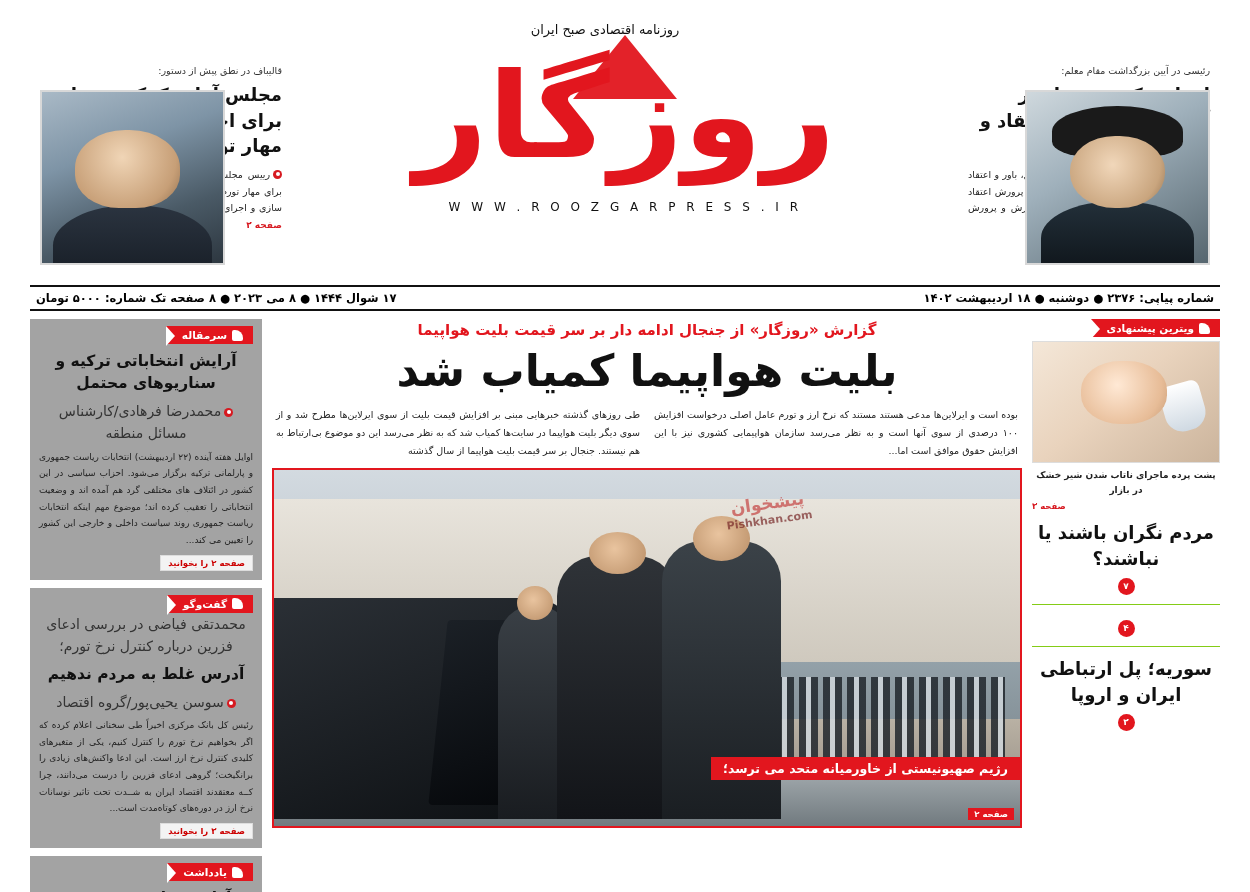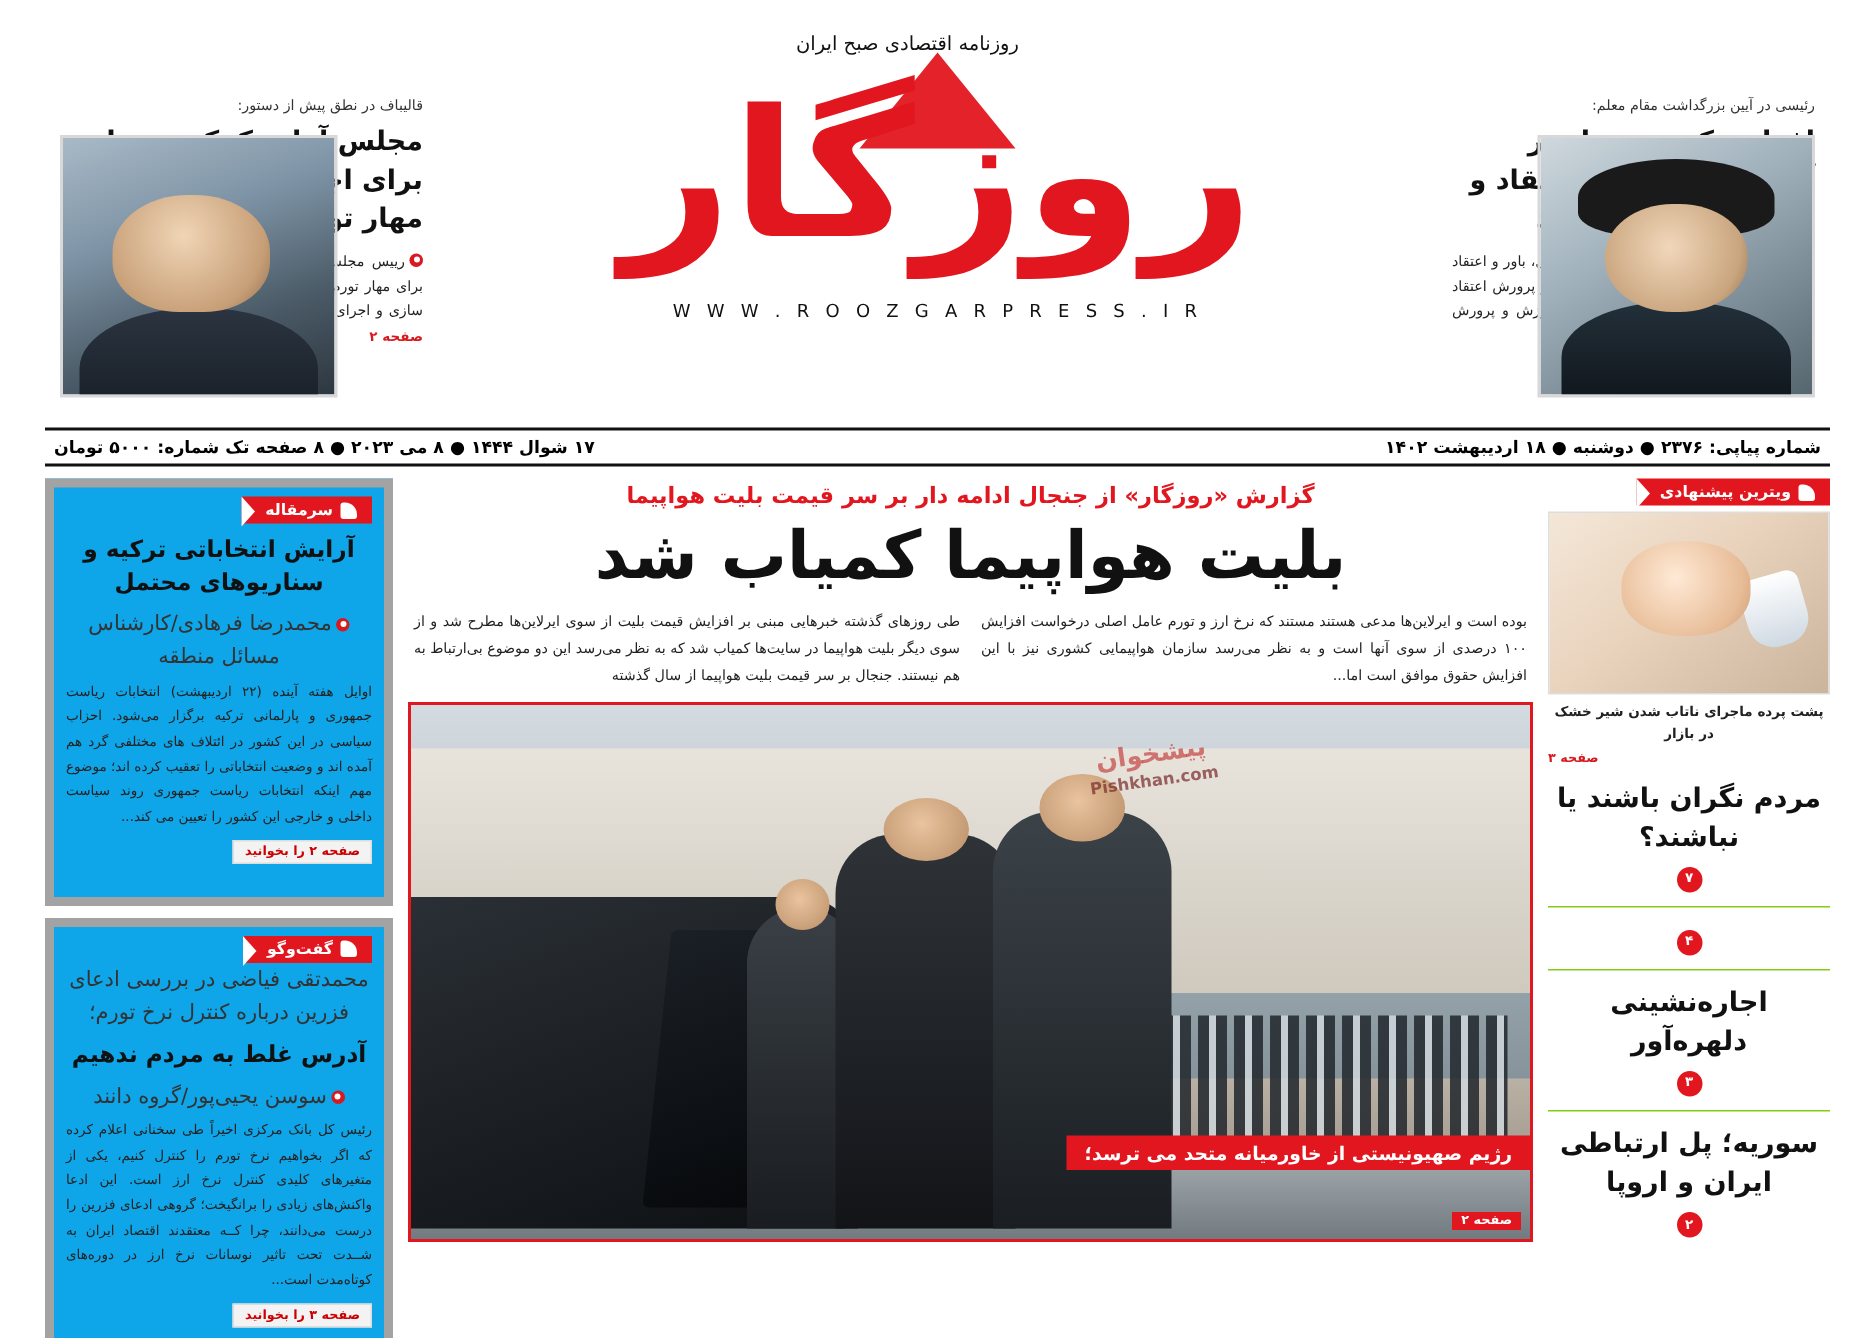--- a/index.html
+++ b/index.html
@@ -232,25 +232,25 @@
   }
   .ribbon .ico {
     width: 11px; height: 11px;
     background: #fff;
     border-radius: 2px 8px 2px 2px;
     display: inline-block;
   }
   .ribbon-row { display: flex; justify-content: flex-start; }
 
   .box {
-    border: 6px solid #a3a3a3;
-    padding: 6px 8px 22px 8px;
+    border: 1px solid #a3a3a3;
+    padding: 6px 8px 8px 8px;
     margin-bottom: 8px;
     direction: rtl;
-    background: #0ea5e9;
+    background: #a3a3a3;
   }
   .box-title {
     font-size: 15.5px;
     font-weight: bold;
     line-height: 1.45;
     color: #111;
     text-align: center;
     margin: 6px 0 5px 0;
   }
   .box-sub {
@@ -558,21 +558,21 @@
       <div class="box">
         <div class="ribbon-row">
             <div class="ribbon">
               <span class="cut"></span>
               <span class="ico"></span>
               <span>گفت‌وگو</span>
             </div>
           </div>
         <div class="box-sub">محمدتقی فیاضی در بررسی ادعای فزرین درباره کنترل نرخ تورم؛</div>
         <div class="box-title">آدرس غلط به مردم ندهیم</div>
-        <div class="box-sub"><span class="bullet"></span><span>سوسن یحیی‌پور/گروه دانند</span></div>
+        <div class="box-sub"><span class="bullet"></span><span>سوسن یحیی‌پور/گروه اقتصاد</span></div>
         <div class="box-body">رئیس کل بانک مرکزی اخیراً طی سخنانی اعلام کرده که اگر بخواهیم نرخ تورم را کنترل کنیم، یکی از متغیرهای کلیدی کنترل نرخ ارز است. این ادعا واکنش‌های زیادی را برانگیخت؛ گروهی ادعای فزرین را درست می‌دانند، چرا کــه معتقدند اقتصاد ایران به شــدت تحت تاثیر نوسانات نرخ ارز در دوره‌های کوتاه‌مدت است...</div>
         <div class="box-foot">
             <span class="tagbtn">صفحه ۳ را بخوانید</span>
           </div>
       </div>
 
       <div class="box">
         <div class="ribbon-row">
             <div class="ribbon">
               <span class="cut"></span>
@@ -635,24 +635,20 @@
       <div class="cap-small">پشت پرده ماجرای ناتاب شدن شیر خشک در بازار</div>
       <div class="cap-ref">صفحه ۳</div>
 
       <div class="hl-item">
         <div class="hl-title">مردم نگران باشند یا نباشند؟</div>
         <div class="hl-badge">۷</div>
       </div>
       <div class="hl-item">
         <div class="hl-badge">۴</div>
       </div>
-      <div class="hl-item">
-        <div class="hl-title">اجاره‌نشینی دلهره‌آور</div>
-        <div class="hl-badge">۳</div>
-      </div>
       <div class="hl-item" style="border-bottom:none;">
         <div class="hl-title">سوریه؛ پل ارتباطی ایران و اروپا</div>
         <div class="hl-badge">۲</div>
       </div>
     </div>
 
   </div>
 </div>
 
 </body></html>

